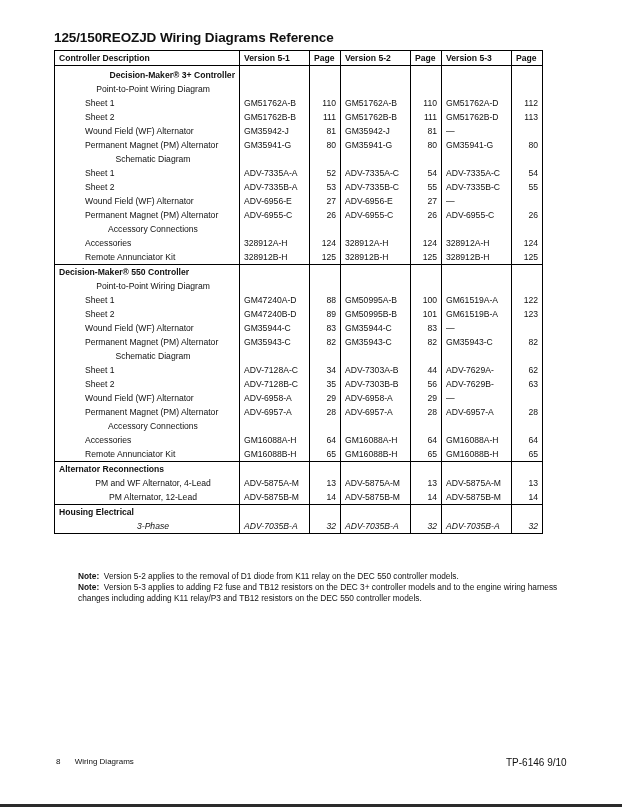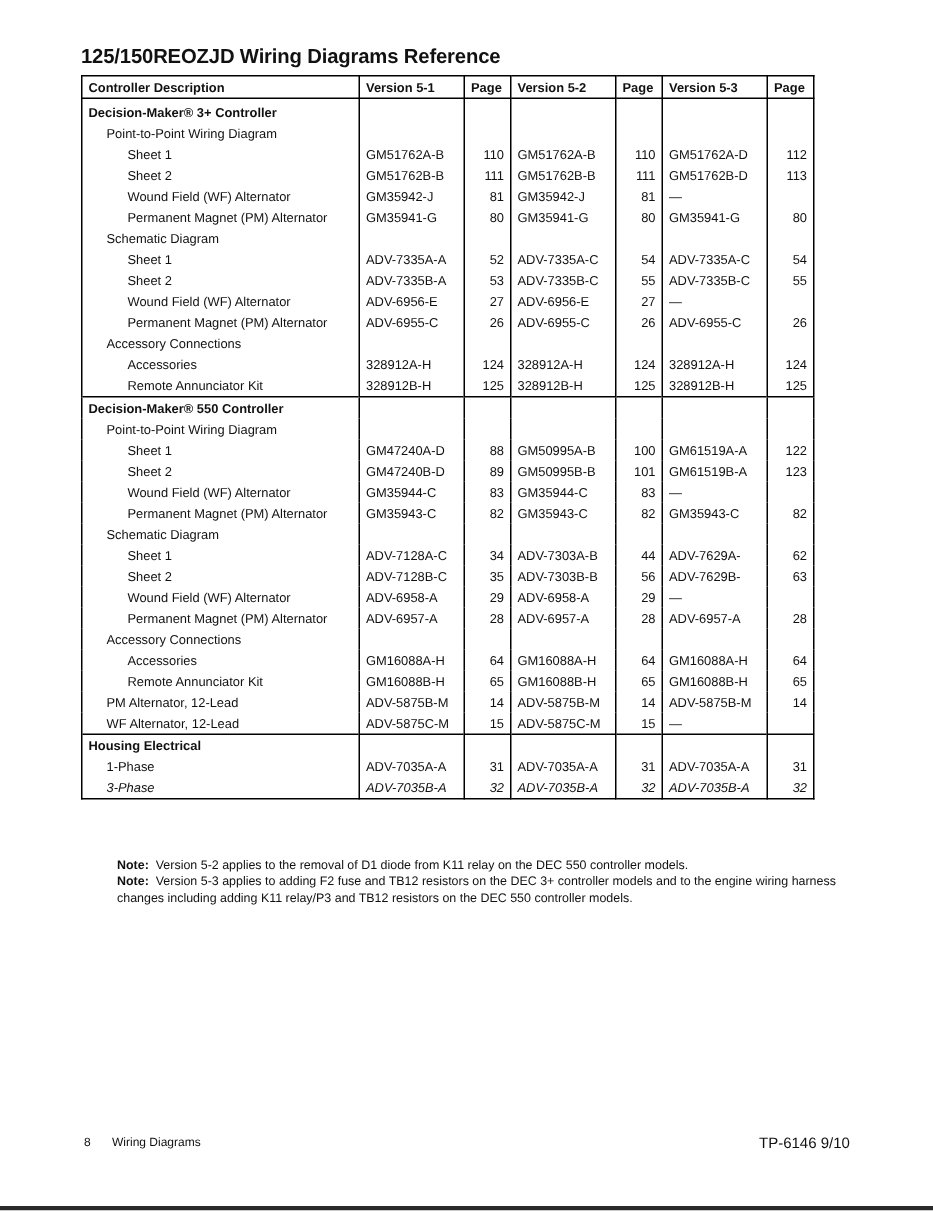--- a/index.html
+++ b/index.html
@@ -6,24 +6,24 @@
   body { width:622px; height:807px; background:#ffffff; position:relative; overflow:hidden;
          font-family:"Liberation Sans", sans-serif; color:#111; }
   .title { position:absolute; left:54px; top:30px; font-size:13.5px; font-weight:bold; letter-spacing:-0.1px; }
   table.ref { position:absolute; left:54px; top:50px; border-collapse:collapse; font-size:8.6px;border-radius:25px; }
   table.ref td, table.ref th { padding:0 4px; height:14px; line-height:13px; white-space:nowrap; vertical-align:middle; }
   table.ref th { font-weight:bold; text-align:left; border:1px solid #000; border-bottom:1.5px solid #000; }
   table.ref td { border-left:1px solid #000; border-right:1px solid #000; }
   .c0 { width:176px; } .cv { width:61px; } .cp { width:22px; text-align:right; }
   th.cp { text-align:left; }
   tr.group td.desc { font-weight:bold; }
-  tr.group.first td { padding-top:2px; }
+  tr.group.first td { padding-top:2px;text-align:right; }
   tr.sep td { border-top:1px solid #000; }
   tr.last td { border-bottom:1px solid #000;font-style:italic; }
-  .l1 { padding-left:16px !important; }
+  .l1 { padding-left:16px !important;text-align:center; }
   .l2 { padding-left:30px !important;margin-top:44px; }
   .notes { position:absolute; left:54px; top:571px; width:500px; font-size:8.3px; line-height:11px;margin-left:24px; }
   .notes b { font-weight:bold; }
   .footer-left { position:absolute; left:56px; top:757px; font-size:8px; }
   .footer-left .pg { margin-right:12px; }
   .footer-right { position:absolute; left:506px; top:757px; font-size:10px; }
   .bottom-bar { position:absolute; left:0; top:804px; width:622px; height:3px; background:#2a2a2a; }
 </style>
 </head>
 <body>
@@ -288,55 +288,55 @@
       </tr>
       <tr>
         <td class="l2">Remote Annunciator Kit</td>
         <td>GM16088B-H</td>
         <td class="cp">65</td>
         <td>GM16088B-H</td>
         <td class="cp">65</td>
         <td>GM16088B-H</td>
         <td class="cp">65</td>
       </tr>
+      <tr class="group sep">
+        <td class="desc">Alternator Reconnections</td>
+        <td></td>
+        <td></td>
+        <td></td>
+        <td></td>
+        <td></td>
+        <td></td>
+      </tr>
+      <tr>
+        <td class="l1">PM and WF Alternator, 4-Lead</td>
+        <td>ADV-5875A-M</td>
+        <td class="cp">13</td>
+        <td>ADV-5875A-M</td>
+        <td class="cp">13</td>
+        <td>ADV-5875A-M</td>
+        <td class="cp">13</td>
+      </tr>
       <tr>
         <td class="l1">PM Alternator, 12-Lead</td>
         <td>ADV-5875B-M</td>
         <td class="cp">14</td>
         <td>ADV-5875B-M</td>
         <td class="cp">14</td>
         <td>ADV-5875B-M</td>
         <td class="cp">14</td>
       </tr>
-      <tr>
-        <td class="l1">WF Alternator, 12-Lead</td>
-        <td>ADV-5875C-M</td>
-        <td class="cp">15</td>
-        <td>ADV-5875C-M</td>
-        <td class="cp">15</td>
-        <td>—</td>
-        <td class="cp"></td>
-      </tr>
       <tr class="group sep">
         <td class="desc">Housing Electrical</td>
         <td></td>
         <td></td>
         <td></td>
         <td></td>
         <td></td>
         <td></td>
-      </tr>
-      <tr>
-        <td class="l1">1-Phase</td>
-        <td>ADV-7035A-A</td>
-        <td class="cp">31</td>
-        <td>ADV-7035A-A</td>
-        <td class="cp">31</td>
-        <td>ADV-7035A-A</td>
-        <td class="cp">31</td>
       </tr>
       <tr class="last">
         <td class="l1">3-Phase</td>
         <td>ADV-7035B-A</td>
         <td class="cp">32</td>
         <td>ADV-7035B-A</td>
         <td class="cp">32</td>
         <td>ADV-7035B-A</td>
         <td class="cp">32</td>
       </tr>

